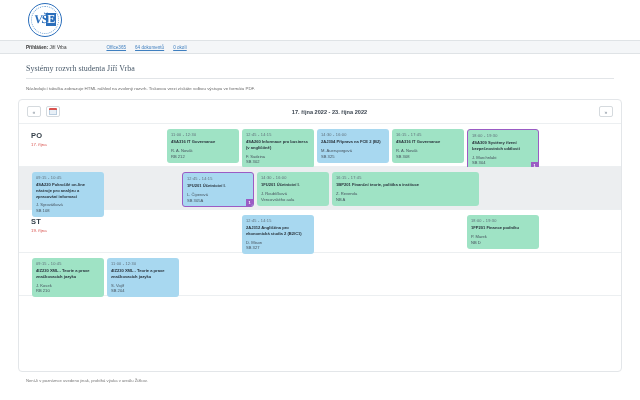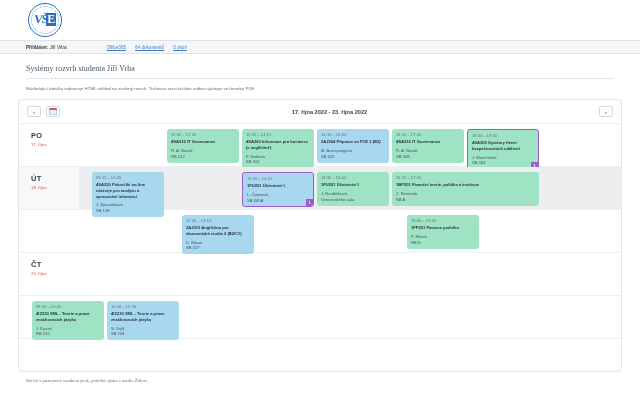--- a/index.html
+++ b/index.html
@@ -269,24 +269,20 @@
               <div class="ev-time">18:00 - 19:30</div>
               <div class="ev-name">4SA309 Systémy řízení bezpečnostních událostí</div>
               <div class="ev-teacher">J. Murchnlabi</div>
               <div class="ev-room">SB 304</div>
               <div class="ev-badge">1</div>
             </div>
           </div>
         </div>
       </div>
       <div class="day-row alt">
-        <div class="day-cell">
-          <div class="day-abbr">ÚT</div>
-          <div class="day-date">18. října</div>
-        </div>
         <div class="lane">
           <div class="lane-inner">
             <div class="ev blue" style="left: 13px; width: 72px; min-height: 34px;">
               <div class="ev-time">09:15 - 10:45</div>
               <div class="ev-name">4SA220 Pokročilé on-line nástroje pro analýzu a zpracování informací</div>
               <div class="ev-teacher">J. Syrovátková</div>
               <div class="ev-room">SB 108</div>
             </div>
             <div class="ev blue sel" style="left: 163px; width: 72px; min-height: 34px;">
               <div class="ev-time">12:45 - 14:15</div>
@@ -304,44 +300,39 @@
             <div class="ev green" style="left: 313px; width: 147px; min-height: 34px;">
               <div class="ev-time">16:15 - 17:45</div>
               <div class="ev-name">1BP201 Finanční teorie, politika a instituce</div>
               <div class="ev-teacher">Z. Revenda</div>
               <div class="ev-room">NB A</div>
             </div>
           </div>
         </div>
       </div>
       <div class="day-row">
+        <div class="day-cell">
+          <div class="day-abbr">ST</div>
+          <div class="day-date">19. října</div>
+        </div>
         <div class="lane">
           <div class="lane-inner">
             <div class="ev blue" style="left: 163px; width: 72px; min-height: 34px;">
               <div class="ev-time">12:45 - 14:15</div>
               <div class="ev-name">2AJ312 Angličtina pro ekonomická studia 2 (B2/C1)</div>
               <div class="ev-teacher">D. Mison</div>
               <div class="ev-room">SB 327</div>
             </div>
             <div class="ev green" style="left: 388px; width: 72px; min-height: 34px;">
               <div class="ev-time">18:00 - 19:30</div>
               <div class="ev-name">1FP201 Finance podniku</div>
               <div class="ev-teacher">P. Marek</div>
               <div class="ev-room">NB D</div>
             </div>
           </div>
-        </div>
-      </div>
-      <div class="day-row">
-        <div class="day-cell">
-          <div class="day-abbr">ČT</div>
-          <div class="day-date">20. října</div>
-        </div>
-        <div class="lane">
-          <div class="lane-inner"></div>
         </div>
       </div>
       <div class="day-row">
         <div class="lane">
           <div class="lane-inner">
             <div class="ev green" style="left: 13px; width: 72px; min-height: 34px;">
               <div class="ev-time">09:15 - 10:45</div>
               <div class="ev-name">4IZ230 XML - Teorie a praxe značkovacích jazyků</div>
               <div class="ev-teacher">J. Kosek</div>
               <div class="ev-room">RB 210</div>

